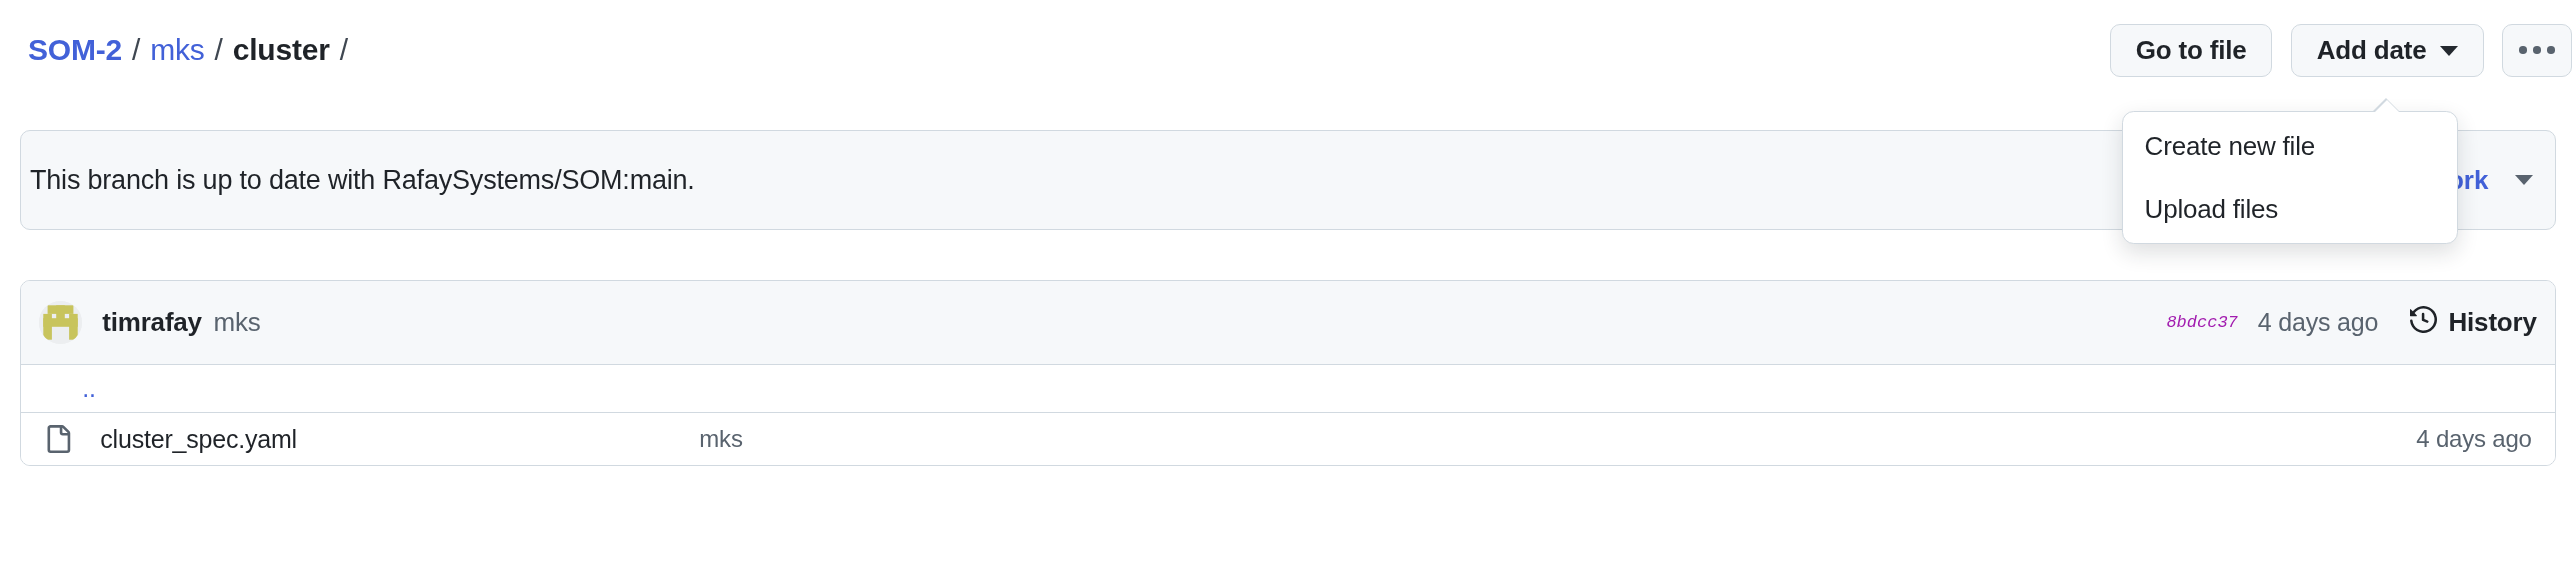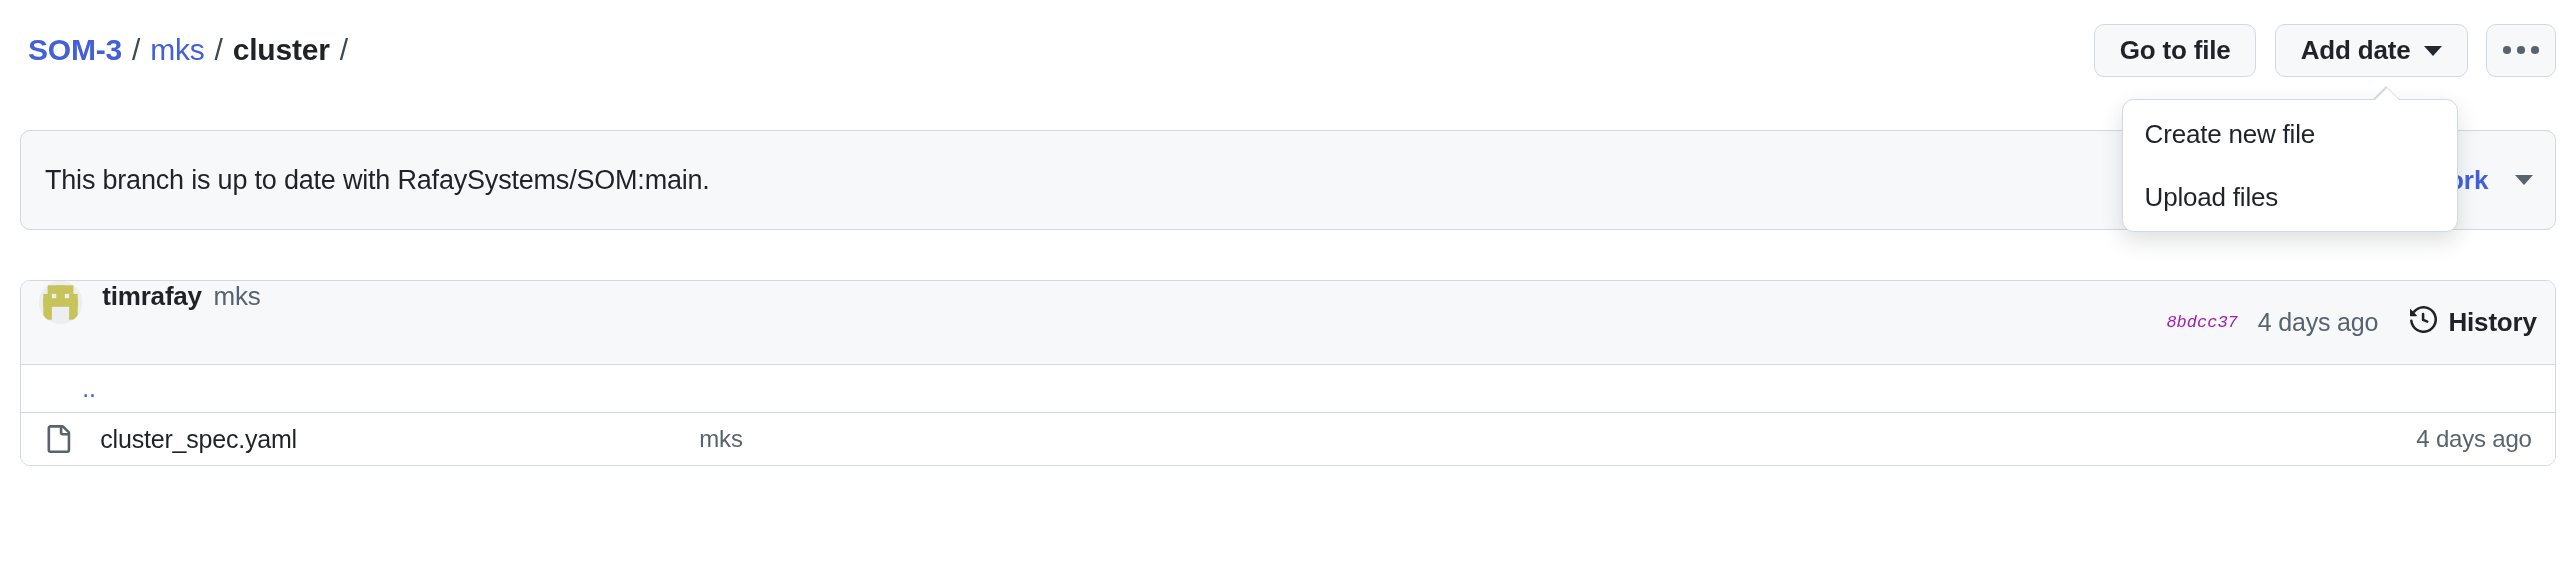--- a/index.html
+++ b/index.html
@@ -75,21 +75,21 @@
     color: #1f2328;
     font-weight: 700;
   }
   .crumb-sep {
     color: #3f4751;
     margin: 0 10px;
   }
 
   .header-actions {
     margin-left: auto;
-    margin-right: 20px;
+    margin-right: 4px;
     display: flex;
     align-items: center;
     gap: 18.3px;
   }
   .hbtn {
     height: 53px;
     background: #f6f8fa;
     border: 0.8px solid #d1d9e0;
     border-radius: 10px;
     display: flex;
@@ -113,21 +113,21 @@
     display: block;
     width: 7.5px; height: 7.5px;
     border-radius: 50%;
     background: #59636e;
   }
 
   
   .dropdown {
     position: absolute;
     left: 2122px;
-    top: 99px;
+    top: 111px;
     width: 336px;
     height: 133px;
     background: #ffffff;
     border: 0.8px solid #d1d9e0;
     border-radius: 11.7px;
     box-shadow: 0 8.3px 21.6px rgba(31,35,40,0.14);
     z-index: 40;
     padding-top: 3.3px;
   }
   .dropdown::before {
@@ -168,21 +168,21 @@
     top: 130px;
     width: 2536px;
     height: 100px;
     background: #f6f8fa;
     border: 0.8px solid #d1d9e0;
     border-radius: 10px;
     display: flex;
     align-items: center;
   }
   .status-text {
-    margin-left: 24px;
+    margin-left: 9px;
     font-size: 27px;
     color: #1f2328;
     letter-spacing: -0.2px;
   }
   .status-right {
     margin-left: auto;
     margin-right: 21.6px;
     display: flex;
     align-items: center;
     gap: 16.7px;
@@ -222,20 +222,21 @@
     border-radius: 10px;
     overflow: hidden;
     background: #ffffff;
   }
 
   .commit-row {
     height: 84px;
     background: #f6f8fa;
     border-bottom: 0.8px solid #d1d9e0;
     display: flex;
+    align-items: center;
     padding: 0 18.3px;
   }
   .avatar {
     width: 43px; height: 43px;
     border-radius: 50%;
     background: #eceef0;
     flex: 0 0 auto;
     overflow: hidden;
   }
   .commit-author {
@@ -340,21 +341,21 @@
 </style>
 </head>
 <body>
 
 <div class="page">
 
   <div class="header-row">
 
 
     <div class="breadcrumb">
-      <span class="crumb-link bold">SOM-3</span>
+      <span class="crumb-link bold">SOM-2</span>
       <span class="crumb-sep">/</span>
       <span class="crumb-link">mks</span>
       <span class="crumb-sep">/</span>
       <span class="crumb-current">cluster</span>
       <span class="crumb-sep">/</span>
     </div>
 
     <div class="header-actions">
       <div class="hbtn">
         <span>Go to file</span>

